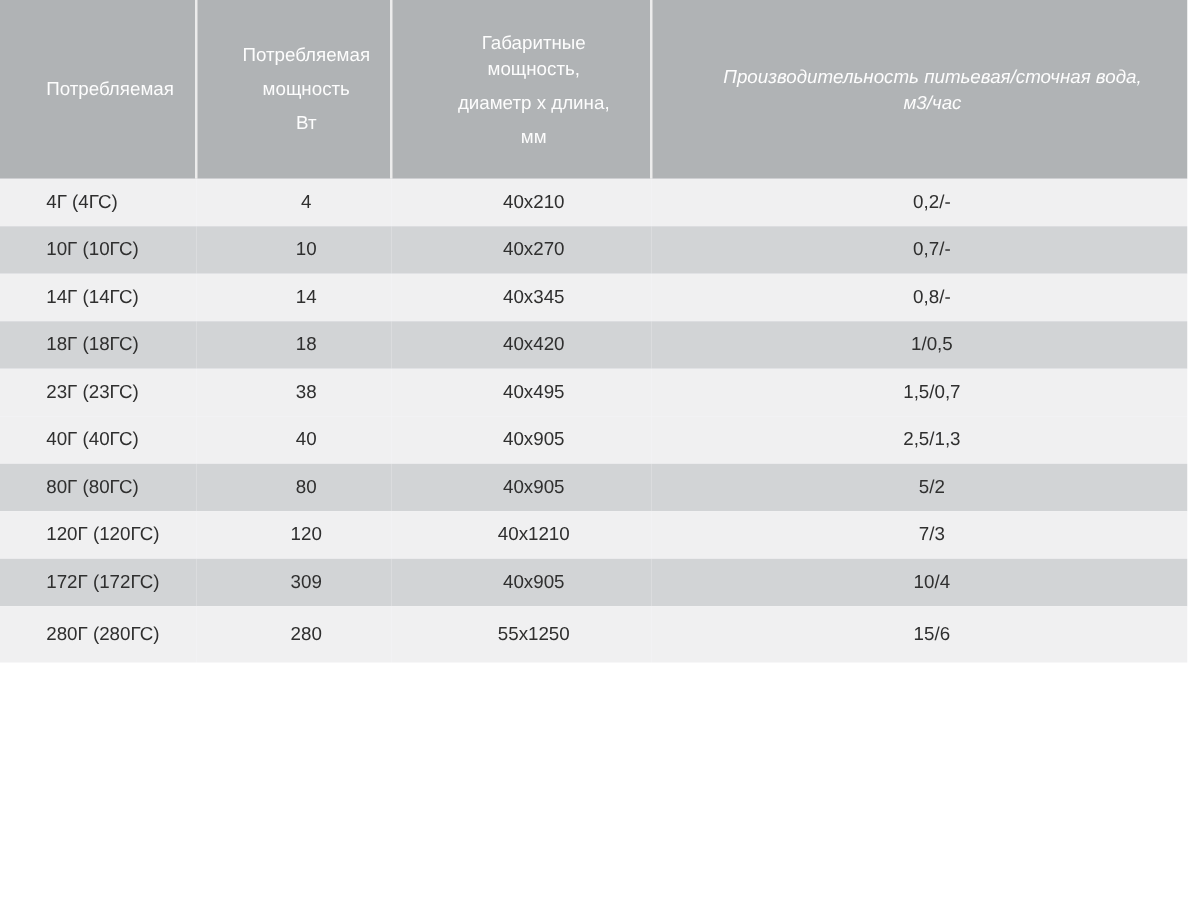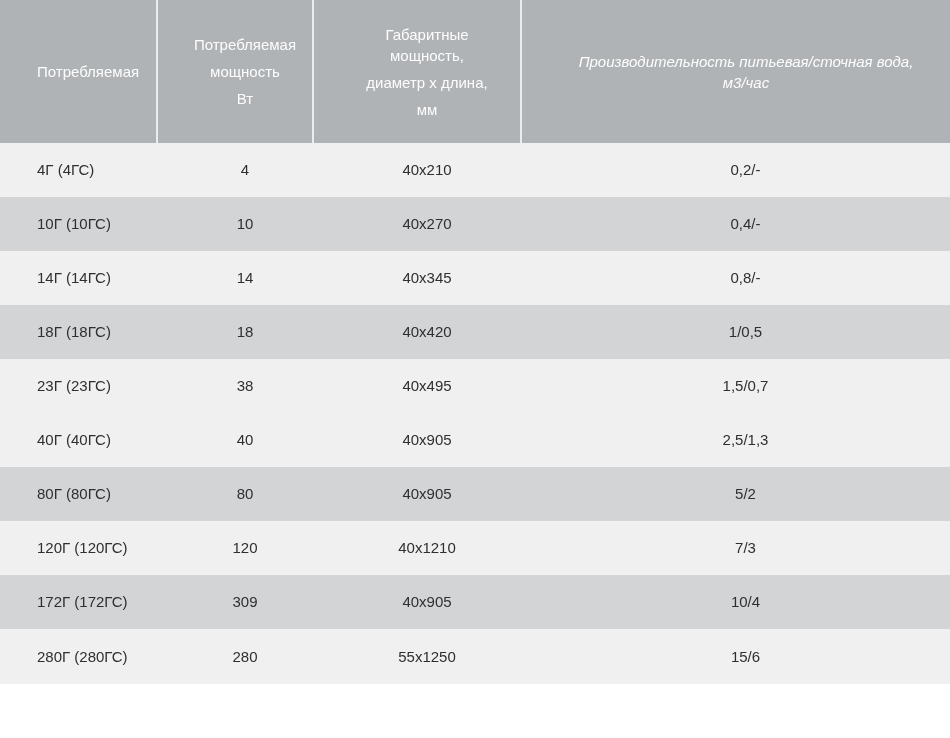--- a/index.html
+++ b/index.html
@@ -55,33 +55,33 @@
   thead th.col-capacity p {
     max-width: 372px;
     margin-left: auto;
     margin-right: auto;
     font-style: italic;
   }
 
   tbody td {
     font-size: 15px;
     color: var(--body-text);
-    height: 54px;
+    height: 38px;
     vertical-align: middle;
     text-align: center;
     padding: 0 0 0 20px;
     line-height: 18px;
   }
   tbody td.col-name {
     text-align: left;
     padding-left: 37px;
   }
   tbody tr.light td { background: var(--row-light); }
   tbody tr.dark td { background: var(--row-dark); }
-  tbody tr:last-child td { height: 55px; }
+  tbody tr:last-child td { height: 45px; }
 </style>
 </head>
 <body>
 
 <table>
   <colgroup>
     <col class="c-name">
     <col class="c-power">
     <col class="c-dimensions">
     <col class="c-capacity">
@@ -128,21 +128,21 @@
       <tr class="light">
         <td class="col-name">4Г (4ГС)</td>
         <td class="col-power">4</td>
         <td class="col-dimensions">40x210</td>
         <td class="col-capacity">0,2/-</td>
       </tr>
       <tr class="dark">
         <td class="col-name">10Г (10ГС)</td>
         <td class="col-power">10</td>
         <td class="col-dimensions">40x270</td>
-        <td class="col-capacity">0,4/-</td>
+        <td class="col-capacity">0,7/-</td>
       </tr>
       <tr class="light">
         <td class="col-name">14Г (14ГС)</td>
         <td class="col-power">14</td>
         <td class="col-dimensions">40x345</td>
         <td class="col-capacity">0,8/-</td>
       </tr>
       <tr class="dark">
         <td class="col-name">18Г (18ГС)</td>
         <td class="col-power">18</td>

